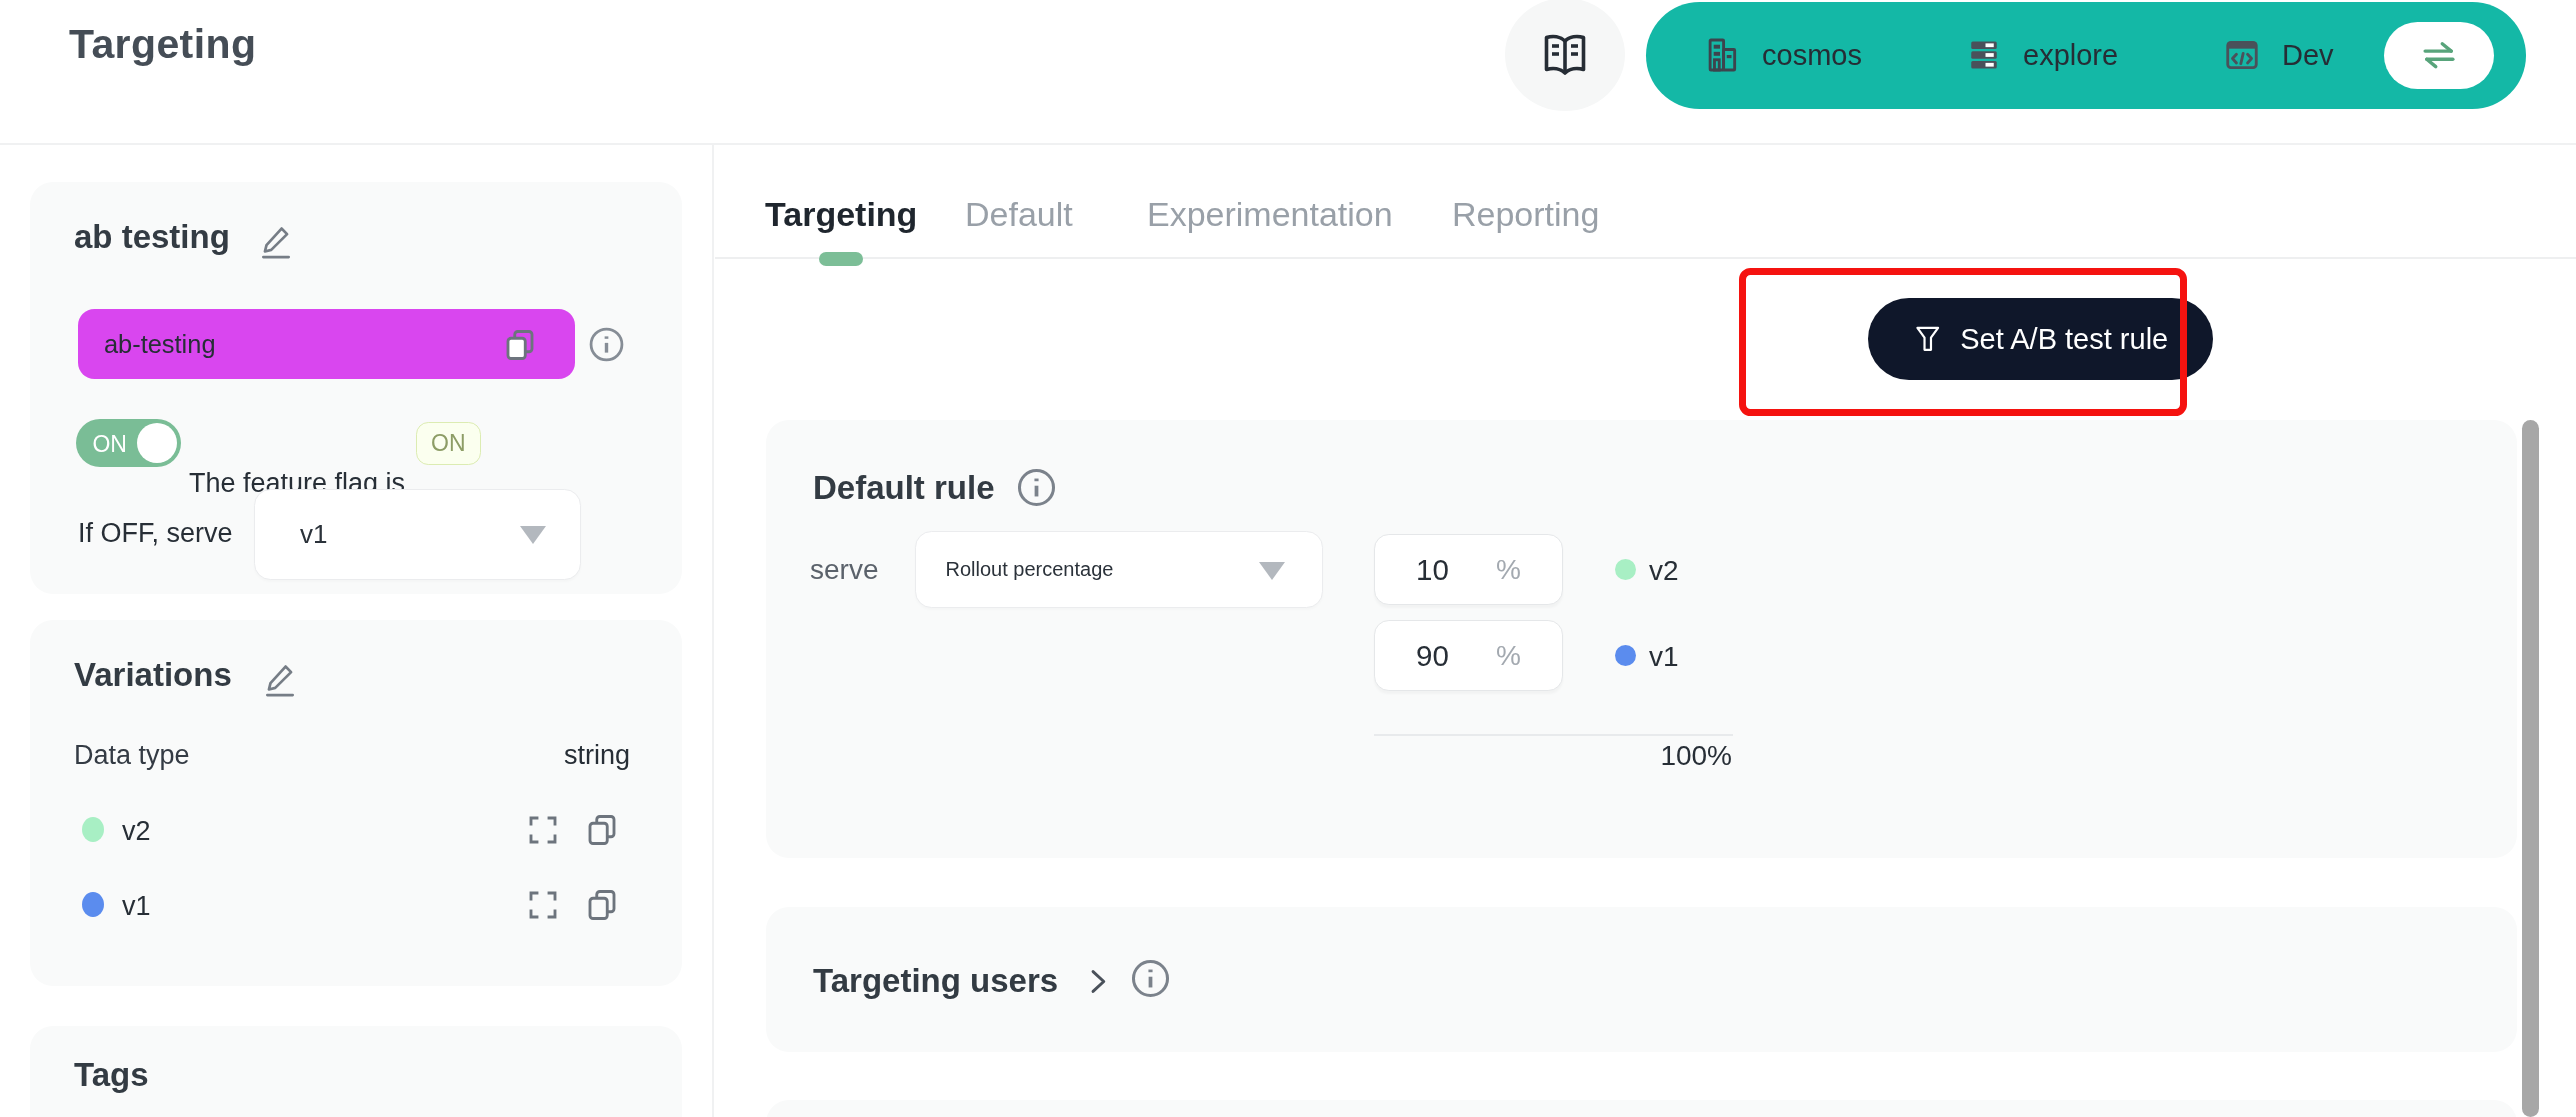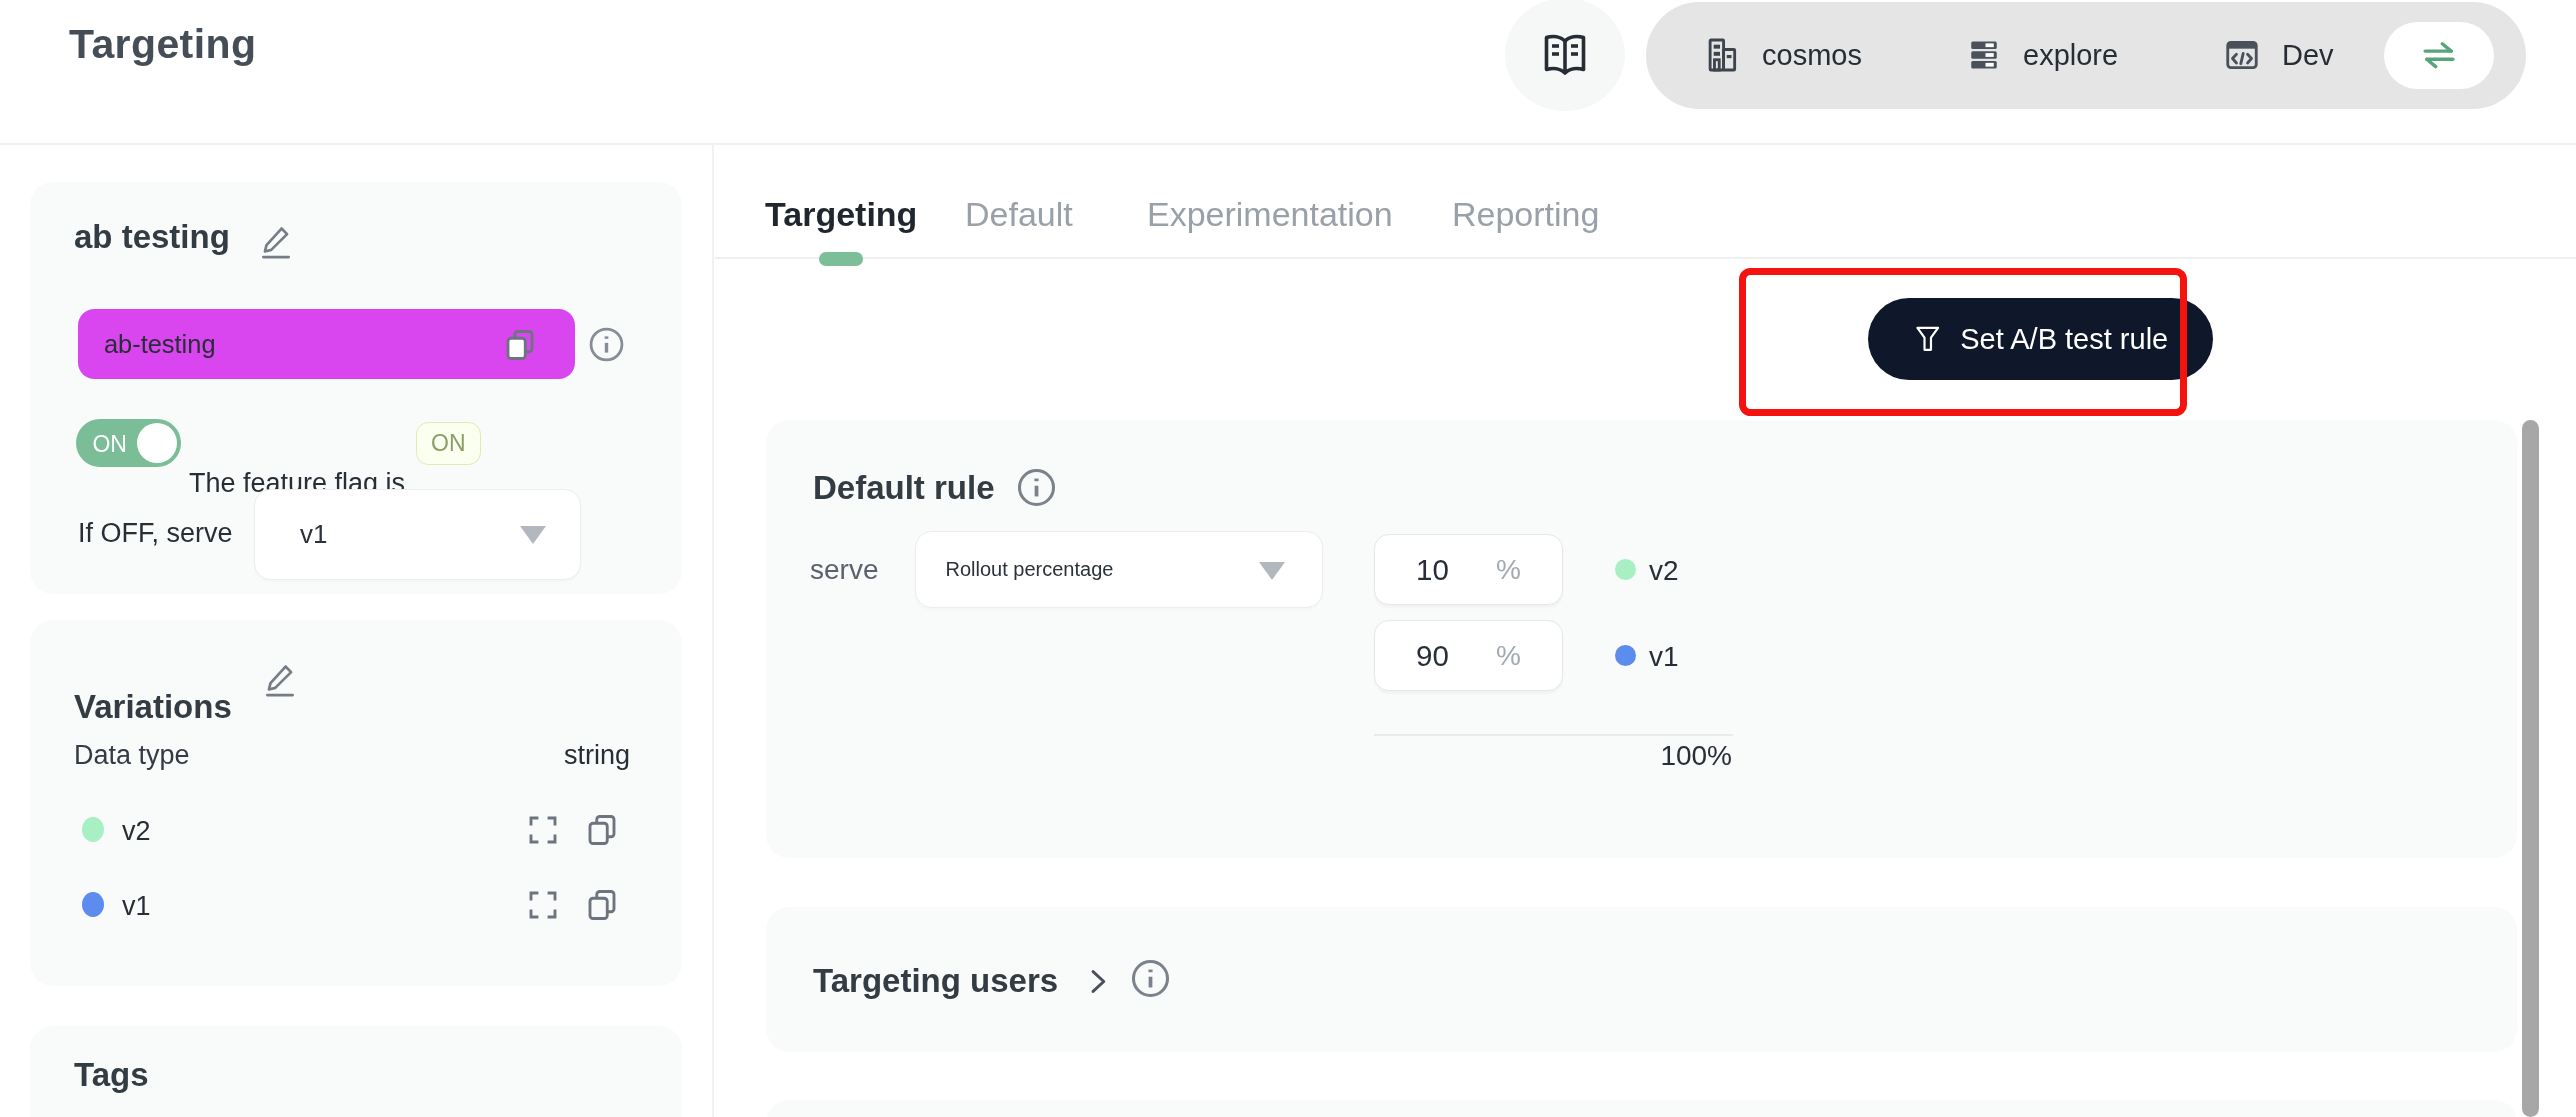--- a/index.html
+++ b/index.html
@@ -4,21 +4,21 @@
 <style>
   html,body{margin:0;padding:0;background:#fff;}
   #page{position:relative;width:2576px;height:1117px;background:#ffffff;overflow:hidden;
         font-family:"Liberation Sans","DejaVu Sans",sans-serif;color:#2b323a;}
   .abs{position:absolute;}
   .divider{position:absolute;background:#f0f1f2;}
   
   .page-title{left:69px;top:21px;font-size:41px;font-weight:bold;color:#454d56;letter-spacing:0.4px;}
   .circle-btn{left:1505px;top:-1.6px;width:120px;height:113px;border-radius:50%;background:#f6f7f7;
               display:flex;align-items:center;justify-content:center;}
-  .nav-pill{left:1646px;top:1.6px;width:880px;height:107px;border-radius:56px;background:#e5e5e5;}
+  .nav-pill{left:1646px;top:1.6px;width:880px;height:107px;border-radius:56px;background:#14b8a6;}
   .nav-item{position:absolute;top:0;height:107px;display:flex;align-items:center;gap:21px;
             font-size:29px;color:#262d35;}
   .swap-btn{position:absolute;left:738px;top:20.5px;width:110px;height:67px;border-radius:34px;background:#ffffff;
             display:flex;align-items:center;justify-content:center;}
   
   .card{position:absolute;background:#f9fafa;border-radius:23px;}
   .card-title{position:absolute;font-size:33px;font-weight:bold;color:#333b43;}
   
   .key-input{left:78px;top:309px;width:497px;height:70px;background:#d946ef;border-radius:16.4px;
              display:flex;align-items:center;}
@@ -165,21 +165,21 @@
   <div class="label33" style="left:189px;top:428px;margin-top:40px;">The feature flag is</div>
   <div class="abs badge">ON</div>
 
   <div class="label33" style="left:78px;top:518px;">If OFF, serve</div>
   <div class="dropdown" style="left:254px;top:489px;width:325px;height:89px;">
     <span style="margin-left:45px;font-size:26px;">v1</span>
     <span class="caret" style="right:34px;top:36px;"></span>
   </div>
 
   <div class="card" style="left:29.5px;top:620px;width:652px;height:366px;"></div>
-  <div class="card-title" style="left:74px;top:656px;margin-top:32px;">Variations</div>
+  <div class="card-title" style="left:74px;top:656px;">Variations</div>
   <div class="abs" style="left:261px;top:661px;">
     <svg width="38" height="38" viewBox="0 0 48 48" fill="none" stroke="#767d86" stroke-width="3.4" stroke-linecap="round">
       <path d="M31 7 L38 14 L18 34 L10 36 L12 28 Z" stroke-linejoin="round"></path>
       <line x1="8" y1="43" x2="40" y2="43"></line>
     </svg>
   </div>
   <div class="label33" style="left:74px;top:740px;color:#343b44;">Data type</div>
   <div class="label33" style="left:564px;top:740px;">string</div>
 
   <div class="dot dot-mint" style="left:82px;top:817px;width:22px;height:25.4px;"></div>

